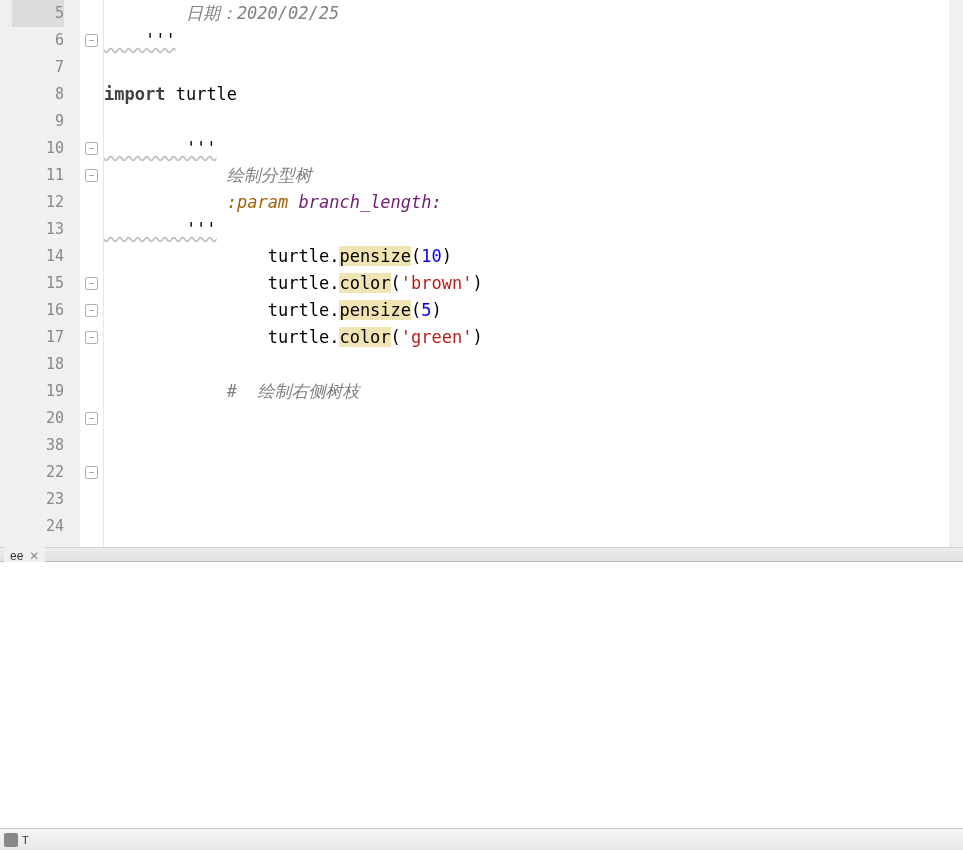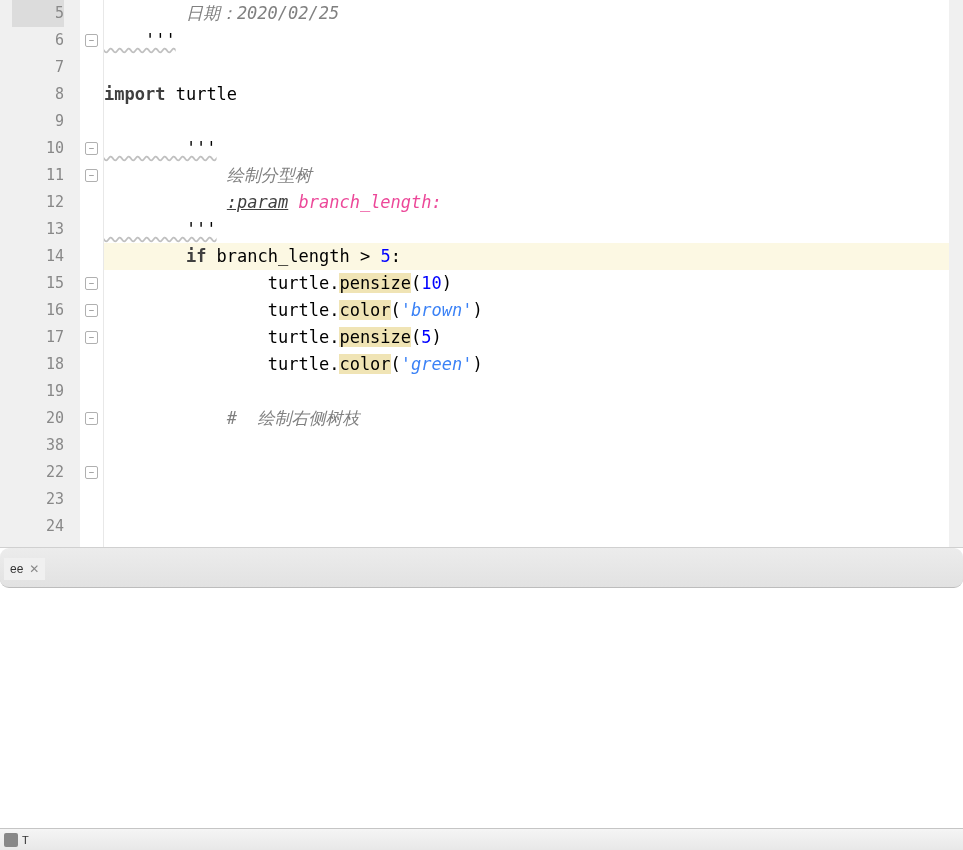--- a/index.html
+++ b/index.html
@@ -73,48 +73,47 @@
   height: 27px;
   line-height: 27px;
   white-space: pre;
   padding-left: 0;
 }
 .code-line.current {
   background: #fcf8e3;
 }
 .kw { color: #404040; font-weight: bold; }
 .num { color: #0000ff; }
-.str { color: #3b82f6; font-style: italic; }
+.str { color: #b91c1c; }
 .cmt { color: #808080; font-style: italic; }
-.tag { color: #404040; font-style: italic; text-decoration: underline; }
-.param { color: #ec4899; font-style: italic; }
+.tag { color: #a16207; font-style: italic; }
+.param { color: #701a75; font-style: italic; }
 .hl { background: #f0e4b5; }
 .wavy {
   text-decoration-line: underline;
   text-decoration-style: wavy;
   text-decoration-color: #a0a0a0;
 }
 .wavy-light {
   text-decoration-line: underline;
   text-decoration-style: wavy;
   text-decoration-color: #c0c0c0;
 }
 .scrollbar-v {
   width: 14px;
   background: #f0f0f0;
   flex: 0 0 auto;
 }
 .tab-strip {
-  height: 40px;
+  height: 14px;
   background: linear-gradient(#ececec, #e2e2e2);
   border-bottom: 1px solid #bcbcbc;
   display: flex;
   align-items: center;
   padding: 0 4px;
-  border-radius: 9px;
 }
 .tab {
   display: flex;
   align-items: center;
   height: 22px;
   margin-top: 2px;
   padding: 0 6px;
   font-size: 12px;
   color: #333;
   background: #f0f0f0;
@@ -218,21 +217,20 @@
   <div class="code-pane" id="code-pane">
       <div class="code-line"><span class="cmt">        日期：2020/02/25</span></div>
       <div class="code-line"><span class="wavy-light">    '''</span></div>
       <div class="code-line"></div>
       <div class="code-line"><span class="kw">import</span><span> </span><span>turtle</span></div>
       <div class="code-line"></div>
       <div class="code-line"><span class="wavy-light">        '''</span></div>
       <div class="code-line"><span class="cmt">            绘制分型树</span></div>
       <div class="code-line"><span>            </span><span class="tag">:param</span><span class="param"> branch_length:</span></div>
       <div class="code-line"><span class="wavy-light">        '''</span></div>
-      <div class="code-line current"><span>        </span><span class="kw">if</span><span> branch_length &gt; </span><span class="num">5</span><span>:</span></div>
       <div class="code-line"><span>                turtle.</span><span class="hl">pensize</span><span>(</span><span class="num">10</span><span>)</span></div>
       <div class="code-line"><span>                turtle.</span><span class="hl">color</span><span>(</span><span class="str">'brown'</span><span>)</span></div>
       <div class="code-line"><span>                turtle.</span><span class="hl">pensize</span><span>(</span><span class="num">5</span><span>)</span></div>
       <div class="code-line"><span>                turtle.</span><span class="hl">color</span><span>(</span><span class="str">'green'</span><span>)</span></div>
       <div class="code-line"></div>
       <div class="code-line"><span>            </span><span class="cmt">#  绘制右侧树枝</span></div>
     </div>
   <div class="scrollbar-v"></div>
 </div>
 

